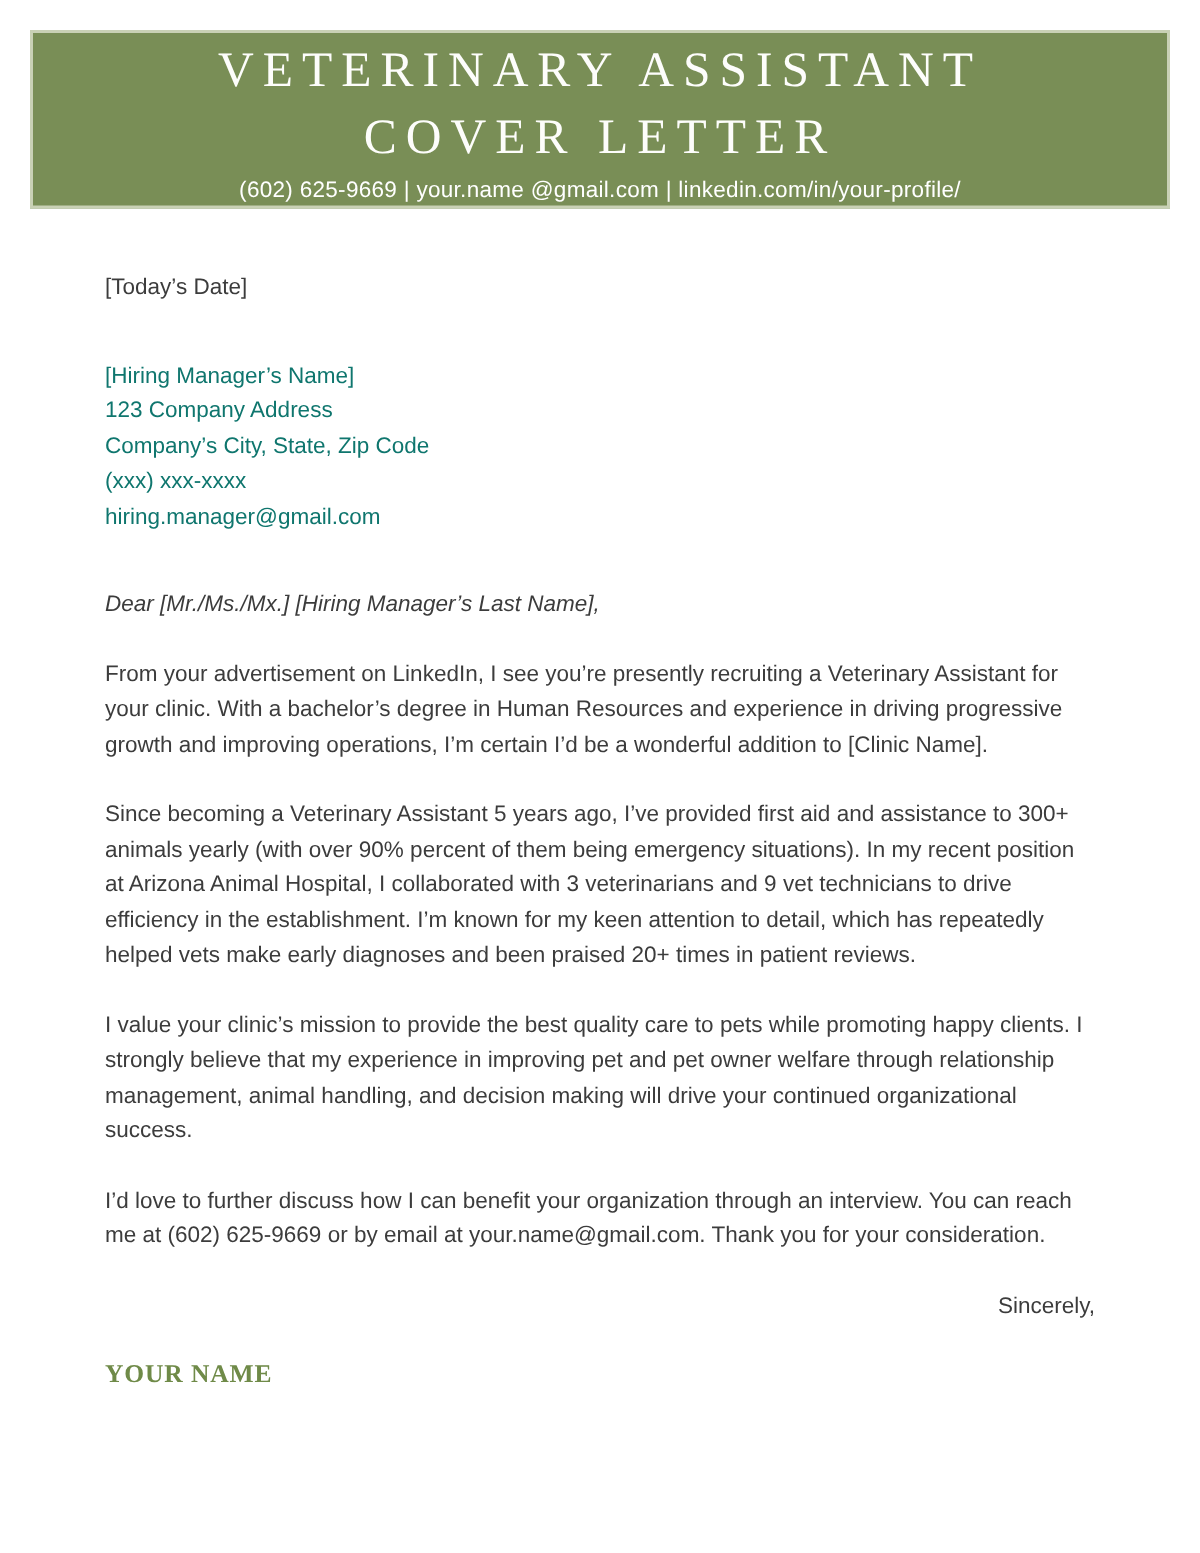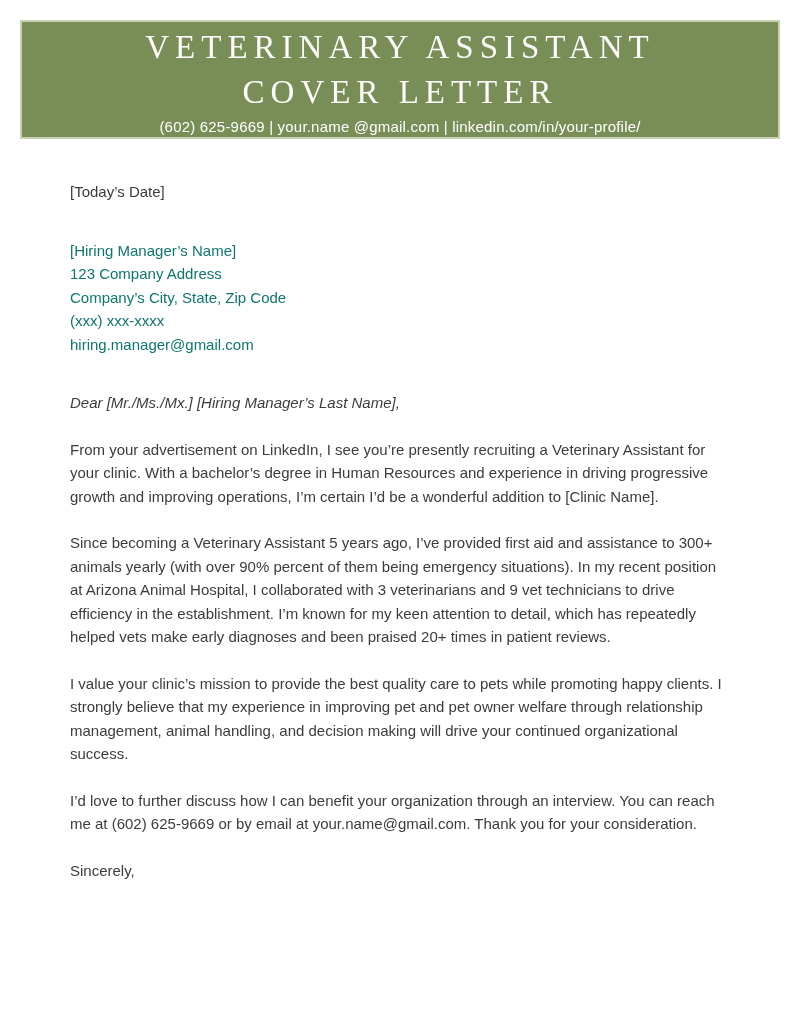--- a/index.html
+++ b/index.html
@@ -54,21 +54,21 @@
     line-height: 23.5px;
     color: #3c3c3c;
   }
   .date-line { margin-bottom: 35px; }
   .recipient-block {
     color: #0f766e;
     margin-bottom: 35px;
   }
   .salutation { margin-bottom: 23px; font-style: italic; }
   .para { margin-bottom: 23px; }
-  .closing { margin-bottom: 22px; }
+  .closing { margin-bottom: 22px; text-align: right; }
   .signature-name {
     font-family: "Liberation Serif", "DejaVu Serif", serif;
     font-weight: 700;
     font-size: 17px;
     letter-spacing: 0.6px;
     color: #6f8a48;
   }
 </style>
 </head>
 <body>
@@ -97,16 +97,17 @@
 
     <p class="salutation">Dear [Mr./Ms./Mx.] [Hiring Manager’s Last Name],</p>
 
     <p class="para">From your advertisement on LinkedIn, I see you’re presently recruiting a Veterinary Assistant for your clinic. With a bachelor’s degree in Human Resources and experience in driving progressive growth and improving operations, I’m certain I’d be a wonderful addition to [Clinic Name].</p>
     <p class="para">Since becoming a Veterinary Assistant 5 years ago, I’ve provided first aid and assistance to 300+ animals yearly (with over 90% percent of them being emergency situations). In my recent position at Arizona Animal Hospital, I collaborated with 3 veterinarians and 9 vet technicians to drive efficiency in the establishment. I’m known for my keen attention to detail, which has repeatedly helped vets make early diagnoses and been praised 20+ times in patient reviews.</p>
     <p class="para">I value your clinic’s mission to provide the best quality care to pets while promoting happy clients. I strongly believe that my experience in improving pet and pet owner welfare through relationship management, animal handling, and decision making will drive your continued organizational success.</p>
     <p class="para">I’d love to further discuss how I can benefit your organization through an interview. You can reach me at (602) 625-9669 or by email at your.name@gmail.com. Thank you for your consideration.</p>
 
     <p class="closing">Sincerely,</p>
 
+    <p class="signature-name">YOUR NAME</p>
 
   </main>
 
 </div>
 
 </body></html>

